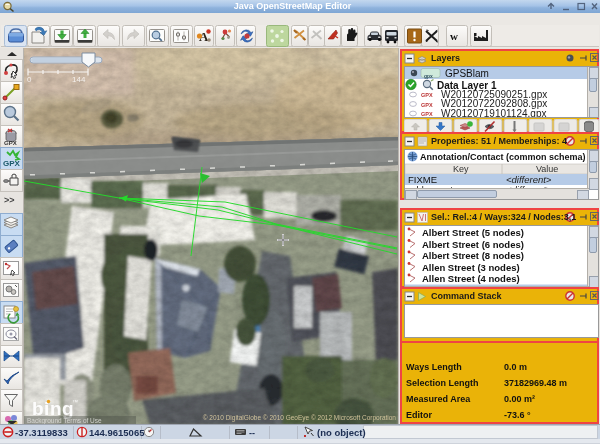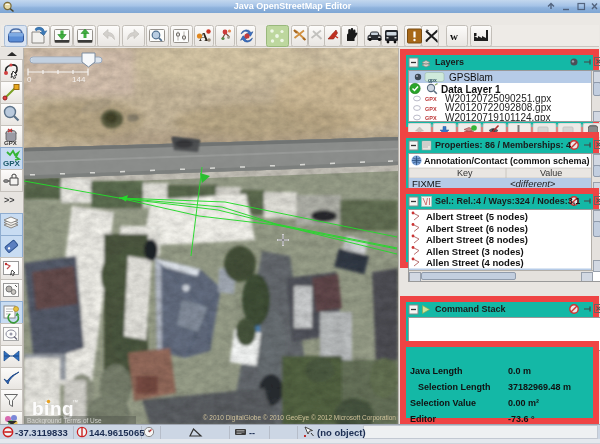--- a/index.html
+++ b/index.html
@@ -12,21 +12,21 @@
 #menubar span{position:absolute;top:-1px}
 #menubar u{text-decoration:underline}
 
 #toolbar{position:absolute;left:1px;top:25px;width:598px;height:22px;background:#eeebe7;border-bottom:1px solid #c9c5bf}
 
 #lbar{position:absolute;left:0;top:48px;width:24px;height:376px;background:#e7e4e0;border-right:1px solid #b8b4ae}
 
 #map{position:absolute;left:24px;top:48px;width:374px;height:376px;overflow:hidden}
 
 #rpanel{position:absolute;left:398px;top:48px;width:202px;height:376px;background:#e8e5e1;border-left:1px solid #b8b4ae}
-.pnl{position:absolute;left:1px;width:199px;background:#14b8a6;border:6px solid #ef4444}
+.pnl{position:absolute;left:1px;width:199px;background:#eab308;border:2px solid #ef4444}
 .ptitle{position:relative;height:14px;font-size:9px;font-weight:bold;color:#1a1a1a}
 .ptitle .t{position:absolute;top:0px}
 .pbody{position:absolute;background:#fff;border:1px solid #999;overflow:hidden}
 .ti{position:absolute;left:0;top:0}
 .vsb{background:#e4e1dd;border-left:1px solid #b2aea8}
 .vsb:before{content:"";position:absolute;left:1px;top:0;width:9px;height:10px;background:#d2d8e2;border:1px solid #98a0ac}
 .vsb:after{content:"";position:absolute;left:1px;bottom:0;width:9px;height:10px;background:#d2d8e2;border:1px solid #98a0ac}
 .hsb{background:#e4e1dd;border-top:1px solid #b2aea8;}
 .hsb:before{content:"";position:absolute;left:0;top:1px;width:10px;height:9px;background:#d2d8e2;border:1px solid #98a0ac}
 .hsb:after{content:"";position:absolute;right:0;top:1px;width:10px;height:9px;background:#d2d8e2;border:1px solid #98a0ac}
@@ -680,21 +680,21 @@
               <path d="M2 8 L8 2" stroke="#c33" stroke-width="1.4"></path>
             </g>
    <g transform="translate(176,0)">
               <path d="M2 7 h6 M8 4.5 v5" stroke="#444" stroke-width="1.2"></path>
             </g>
    <g transform="translate(187,0)">
               <rect x="1.5" y="2.5" width="8" height="8" fill="none" stroke="#666"></rect>
               <path d="M3.5 4.5 l4 4 m0 -4 l-4 4" stroke="#555" stroke-width="1.1"></path>
             </g>
   </svg>
-  <span class="t" style="left:29px;top:2px">Properties: 86 / Memberships: 4</span>
+  <span class="t" style="left:29px;top:2px">Properties: 51 / Memberships: 4</span>
  </div>
  <div class="pbody" style="left:2px;top:15px;width:195px;height:51px">
   <svg width="195" height="50" viewBox="0 0 195 50">
    <g transform="translate(2,1)">
               <circle cx="5.5" cy="5.5" r="5" fill="#7aa2d8"></circle>
               <path d="M1 5.5 h9 M5.5 1 v9 M2 2.8 c2.3 1.8 4.8 1.8 7 0 M2 8.2 c2.3 -1.8 4.8 -1.8 7 0" stroke="#274b7a" stroke-width="0.8" fill="none"></path>
             </g>
    <text x="15" y="10" font-size="9" font-weight="bold" fill="#111">Annotation/Contact (common schema) ...</text>
    <rect x="0" y="14" width="184" height="10" fill="#e9e6e2" stroke="#c2beb8" stroke-width="0.6"></rect>
    <path d="M97 14 v10" stroke="#c2beb8" stroke-width="0.8"></path>
@@ -709,21 +709,21 @@
   </svg>
   <div class="vsb" style="position:absolute;right:0;top:0;width:11px;height:40px">
             <span class="tv" style="top:11px;height:12px"></span>
           </div>
   <div class="hsb" style="position:absolute;left:0;bottom:0;width:184px;height:11px">
             <span class="th" style="width:80px"></span>
           </div>
  </div>
 </div>
 
-<div class="pnl" style="top:140px;height:80px">
+<div class="pnl" style="top:160px;height:80px">
  <div class="ptitle">
   <svg class="ti" width="199" height="14" viewBox="0 0 199 14">
    <rect x="3" y="3" width="9" height="9" fill="#f6f5f3" stroke="#888"></rect>
             <path d="M5 7.5 h5" stroke="#333" stroke-width="1.3"></path>
    <g transform="translate(15,2)">
               <rect x="0.5" y="0.5" width="10" height="10" fill="#f4f2ef" stroke="#bbb" stroke-width="0.6"></rect>
               <path d="M2 2 l3 7 l1.5 -7 m2 0 v7" stroke="#c66" stroke-width="0.9" fill="none"></path>
             </g>
    <g transform="translate(163,2)">
               <circle cx="5" cy="5" r="4.2" fill="#e8e8e8" stroke="#c33" stroke-width="1.4"></circle>
@@ -766,21 +766,21 @@
   </svg>
   <div class="vsb" style="position:absolute;right:0;top:0;width:11px;height:62px">
             <span class="tv" style="top:11px;height:16px"></span>
           </div>
   <div class="hsb" style="position:absolute;left:0;bottom:0;width:184px;height:11px">
             <span class="th" style="width:95px"></span>
           </div>
  </div>
 </div>
 
-<div class="pnl" style="top:248px;height:60px">
+<div class="pnl" style="top:239px;height:60px">
  <div class="ptitle">
   <svg class="ti" width="199" height="14" viewBox="0 0 199 14">
    <rect x="3" y="3" width="9" height="9" fill="#f6f5f3" stroke="#888"></rect>
             <path d="M5 7.5 h5" stroke="#333" stroke-width="1.3"></path>
    <g transform="translate(15,2)">
               <path d="M1 9 L5 2 l4 7 z" fill="#cde49a" stroke="#8aa84f" stroke-width="0.7" transform="rotate(90 5 5.5)"></path>
             </g>
    <g transform="translate(163,2)">
               <circle cx="5" cy="5" r="4.2" fill="#e8e8e8" stroke="#c33" stroke-width="1.4"></circle>
               <path d="M2 8 L8 2" stroke="#c33" stroke-width="1.4"></path>
@@ -793,25 +793,25 @@
               <path d="M3.5 4.5 l4 4 m0 -4 l-4 4" stroke="#555" stroke-width="1.1"></path>
             </g>
   </svg>
   <span class="t" style="left:29px;top:2px">Command Stack</span>
  </div>
  <div class="pbody" style="left:2px;top:15px;width:195px;height:34px"></div>
 </div>
 
 <div class="pnl" style="top:293px;height:83px">
  <div style="position:absolute;left:0;top:14px;width:199px;height:69px;font-size:9px;font-weight:bold;color:#111">
-  <span style="position:absolute;left:4px;top:5px">Java Length</span>
+  <span style="position:absolute;left:4px;top:5px">Ways Length</span>
           <span style="position:absolute;left:102px;top:5px">0.0 m</span>
-  <span style="position:absolute;left:12px;top:21px">Selection Length</span>
+  <span style="position:absolute;left:4px;top:21px">Selection Length</span>
           <span style="position:absolute;left:102px;top:21px">37182969.48 m</span>
-  <span style="position:absolute;left:4px;top:37px">Selection Value</span>
+  <span style="position:absolute;left:4px;top:37px">Measured Area</span>
           <span style="position:absolute;left:102px;top:37px">0.00 m²</span>
   <span style="position:absolute;left:4px;top:53px">Editor</span>
           <span style="position:absolute;left:102px;top:53px">-73.6 °</span>
  </div>
 </div>
 </div>
 <div id="status">
 <svg width="600" height="20" viewBox="0 0 600 20" style="position:absolute;left:0;top:0">
 <rect x="0" y="0" width="600" height="14" fill="#ccd6e4"></rect>
 <rect x="363.5" y="0.5" width="234" height="13" fill="#eef0f2" stroke="#c2c8d2" stroke-width="1"></rect>

